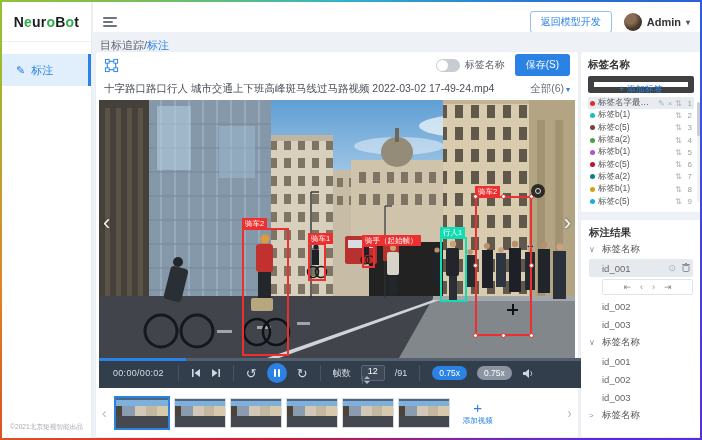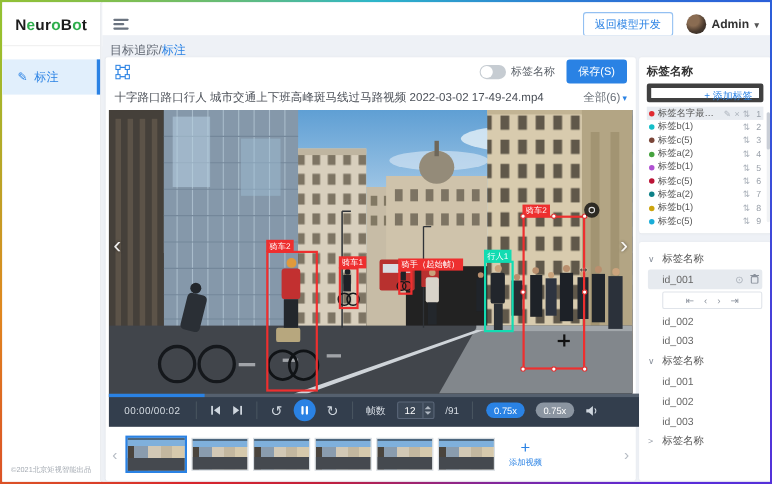--- a/index.html
+++ b/index.html
@@ -74,21 +74,21 @@
   .progress{position:absolute;left:0;top:0;width:100%;height:3px;background:#55606e;}
   .progress b{display:block;height:3px;width:18%;background:#2a82e4;}
   .ctime{font-size:9px;padding:0 14px;letter-spacing:.3px;}
   .csep{width:1px;height:16px;background:#48545f;}
   .cgrp{display:flex;align-items:center;gap:10px;padding:0 12px;}
   .stepbtn{cursor:pointer;display:flex;}
   .circ{font-size:13px;color:#cfd6de;cursor:pointer;line-height:13px;}
   .playbtn{width:20px;height:20px;border-radius:50%;background:#2a82e4;display:flex;align-items:center;justify-content:center;gap:2px;cursor:pointer;}
   .playbtn i{display:block;width:2px;height:8px;background:#fff;border-radius:1px;}
   .flabel{font-size:9px;}
-  .fspin{display:flex;align-items:stretch;height:16px;border:1px solid #5a6678;border-radius:2px;background:#3c4857;}
+  .fspin{display:flex;align-items:stretch;height:16px;border:1px solid #5a6678;border-radius:2px;background:#3c4857;flex-direction:column;}
   .fspin input{width:22px;border:none;background:transparent;color:#fff;font-size:9px;text-align:center;padding:0;}
   .spinner{display:flex;flex-direction:column;justify-content:center;border-left:1px solid #5a6678;width:10px;align-items:center;cursor:pointer;}
   .spinner s{display:block;width:0;height:0;border-left:3px solid transparent;border-right:3px solid transparent;text-decoration:none;}
   .spin-up{border-bottom:3px solid #aeb6c0;margin-bottom:2px;}
   .spin-dn{border-top:3px solid #aeb6c0;}
   .ftotal{font-size:9px;}
   .pill{font-size:8.5px;padding:2px 7px;border-radius:8px;color:#fff;cursor:pointer;}
   .pill.on{background:#2a82e4;} .pill.off{background:#8b95a1;}
   .vol{cursor:pointer;display:flex;}
 
@@ -103,21 +103,21 @@
       linear-gradient(to bottom, transparent 60%, #45494f 60%),
       linear-gradient(90deg,#4a443d 0 12%,#8a9cae 12% 36%,#d2c8b5 36% 58%,#c3b79f 58% 78%,#d6c9ac 78% 100%);}
   .thumb.selected{border:2px solid #2a82e4;width:56px;height:34px;}
   .addtile{width:48px;height:34px;display:flex;flex-direction:column;align-items:center;justify-content:center;color:#2a82e4;cursor:pointer;}
   .addtile .plus{font-size:15px;line-height:13px;}
   .addtile .al{font-size:7.5px;margin-top:2px;color:#2a82e4;}
 
   
   .panel1{left:488px;top:20px;width:120px;height:160px;padding:6px 7px;overflow:hidden;}
   .ptitle{font-size:10.5px;font-weight:bold;color:#333;}
-  .add-label-btn{margin:4px 0;width:100%;height:17px;border:4px solid #404040;background:#fff;color:#2a82e4;font-size:9px;border-radius:2px;cursor:pointer;text-align:right;}
+  .add-label-btn{margin:4px 0;width:100%;height:17px;border:6px solid #404040;background:#fff;color:#2a82e4;font-size:9px;border-radius:2px;cursor:pointer;}
   .lrow{display:flex;align-items:center;height:12.3px;font-size:8.5px;color:#555;gap:3px;padding:0 2px;cursor:pointer;}
   .lrow.selected{background:#e8ecf1;}
   .dot{width:5px;height:5px;border-radius:50%;flex:0 0 auto;}
   .lname{flex:1;overflow:hidden;white-space:nowrap;text-overflow:ellipsis;}
   .lico{color:#aab1ba;font-size:8px;cursor:pointer;}
   .lidx{color:#9aa1aa;font-size:8px;width:7px;text-align:right;}
   .lscroll{position:absolute;right:1px;top:50px;width:3px;height:100px;background:#f0f2f4;border-radius:2px;}
   .lscroll b{position:absolute;top:0;left:0;width:3px;height:34px;background:#c9ced6;border-radius:2px;}
 
   .panel2{left:488px;top:188px;width:120px;height:217px;padding:6px 8px;overflow:hidden;}
@@ -508,20 +508,21 @@
         <span class="lname">标签c(5)</span>
         <span class="lico">⇅</span>
         <span class="lidx">9</span>
       </div>
       <div class="lscroll">
             <b></b>
           </div>
     </div>
 
     <div class="card panel2">
+      <div class="ptitle">标注结果</div>
 
       <div class="trow">
         <span class="tcaret">∨</span>
         <span>标签名称</span>
       </div>
       <div class="tid selected">
         <span>id_001</span>
         <span class="spacer"></span>
         <span class="lico">⊙</span>
         <span class="lico" style="margin-right:3px;">

